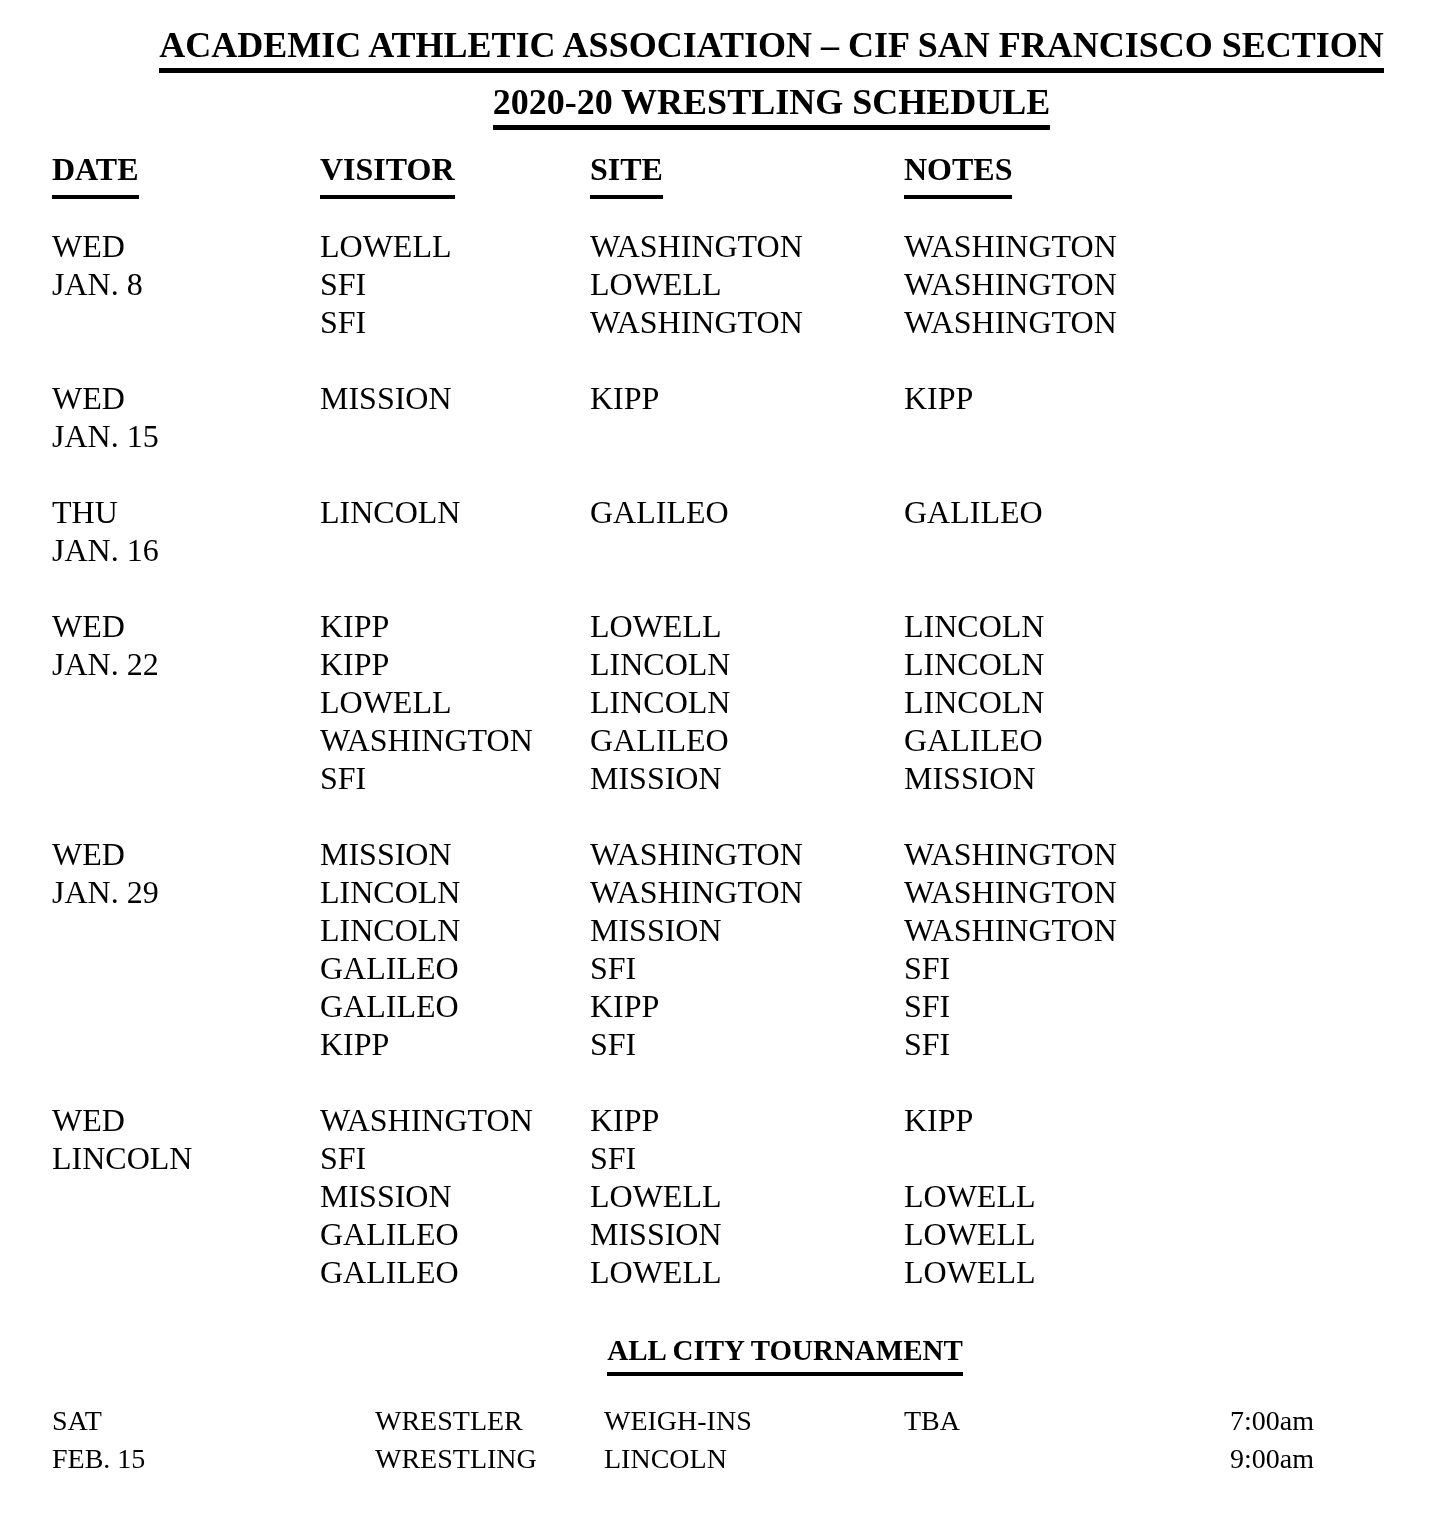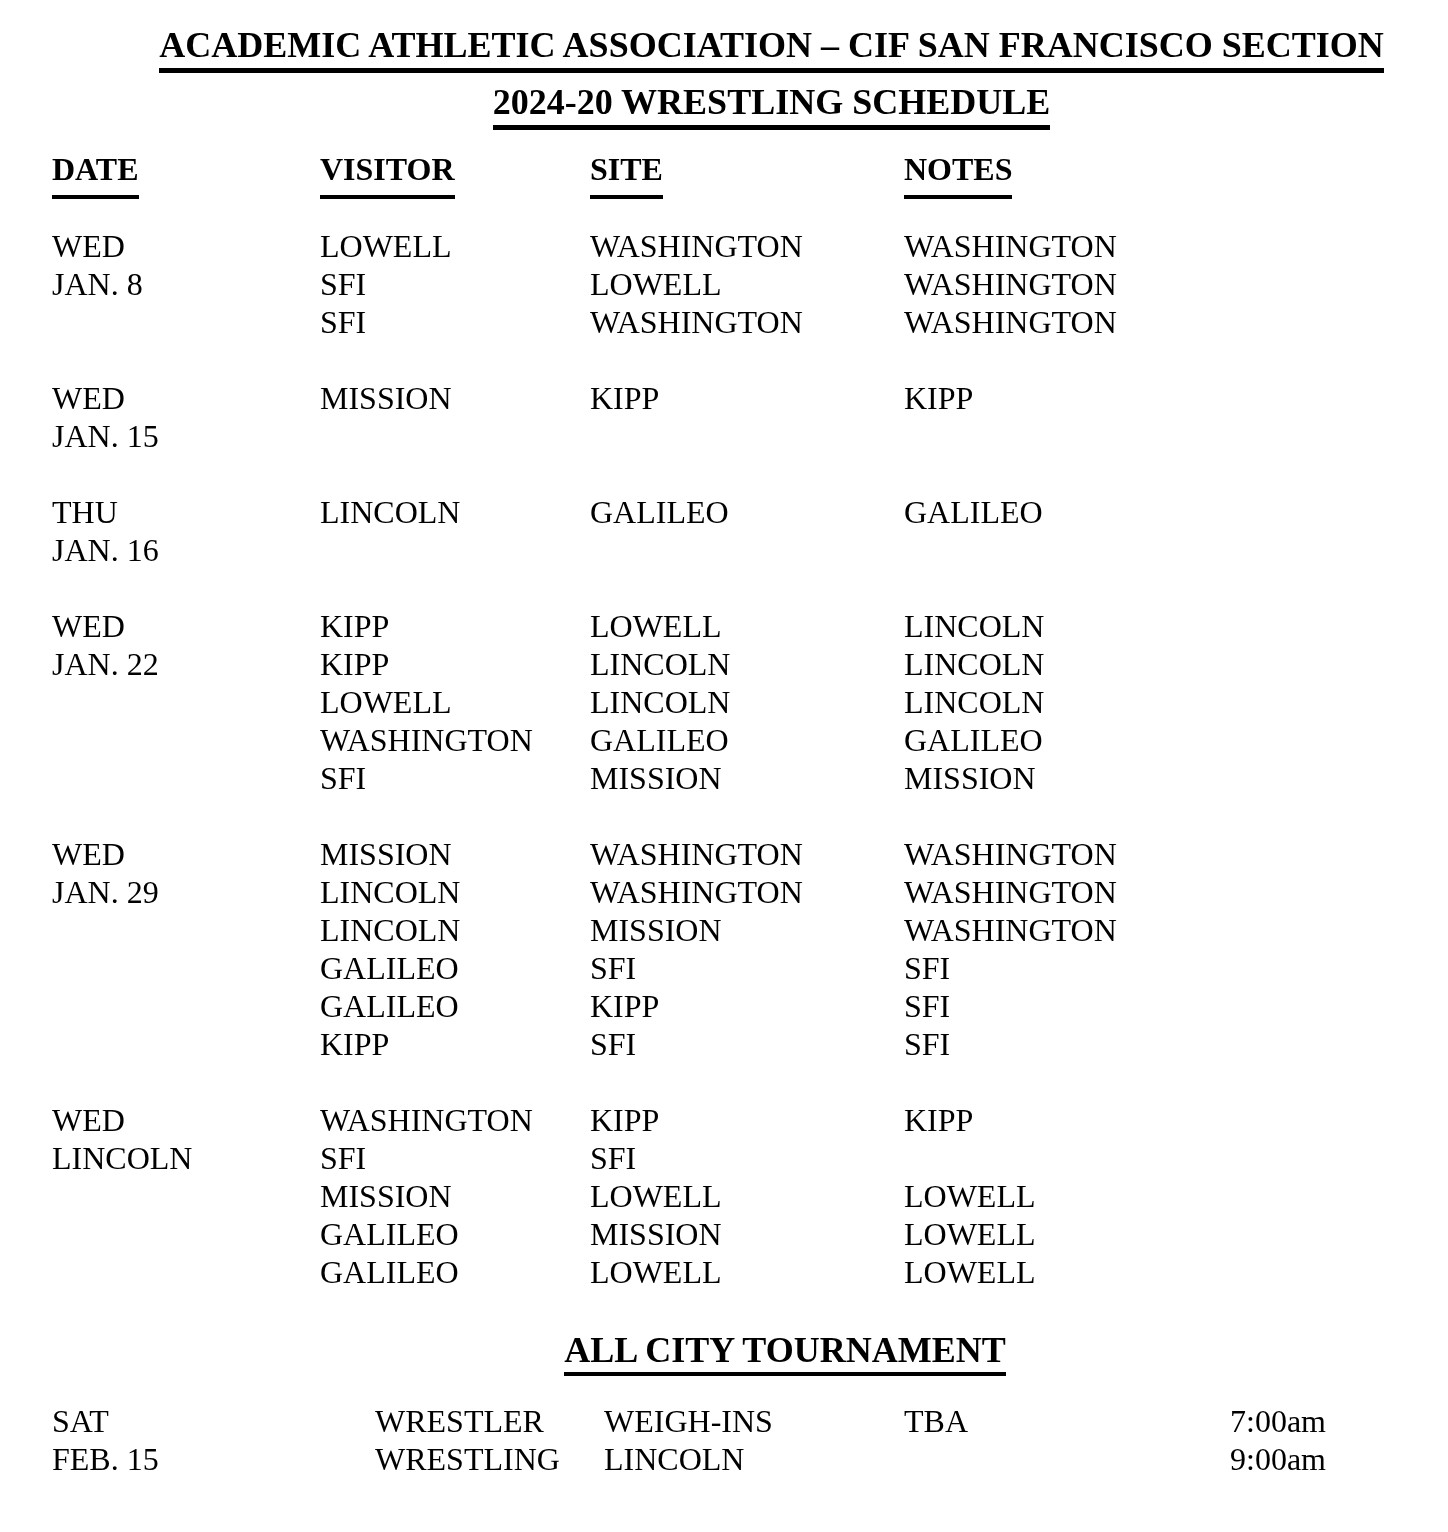--- a/index.html
+++ b/index.html
@@ -39,45 +39,45 @@
     line-height:36px;
   }
 
   #schedule { margin-top:28px; }
   .group { margin-bottom:38px; }
 
   .tournament-heading { padding-left:122px; text-align:center; margin-top:0; }
   .tournament-heading .u {
     display:inline-block;
     font-weight:bold;
-    font-size:36px;
+    font-size:29px;
     line-height:42px;
     border-bottom:4px solid #000;
     padding-bottom:1px;
   }
 
   #tournament { margin-top:26px; }
   .tgrid {
     display:grid;
     grid-template-columns:323px 229px 300px 326px 1fr;
     padding-left:52px;
   }
-  .tgrid > span { font-size:32px; line-height:38px; white-space:nowrap; }
+  .tgrid > span { font-size:28px; line-height:38px; white-space:nowrap; }
 </style>
 </head>
 <body>
 
 <div class="page">
 
   <div class="titles">
     <div class="title-line">
       <span class="u">ACADEMIC ATHLETIC ASSOCIATION – CIF SAN FRANCISCO SECTION</span>
     </div>
     <div class="title-line">
-      <span class="u">2024-20 WRESTLING SCHEDULE</span>
+      <span class="u">2020-20 WRESTLING SCHEDULE</span>
     </div>
   </div>
 
   <div class="grid headers">
     <span><span class="u">DATE</span></span>
     <span><span class="u">VISITOR</span></span>
     <span><span class="u">SITE</span></span>
     <span><span class="u">NOTES</span></span>
   </div>
 

